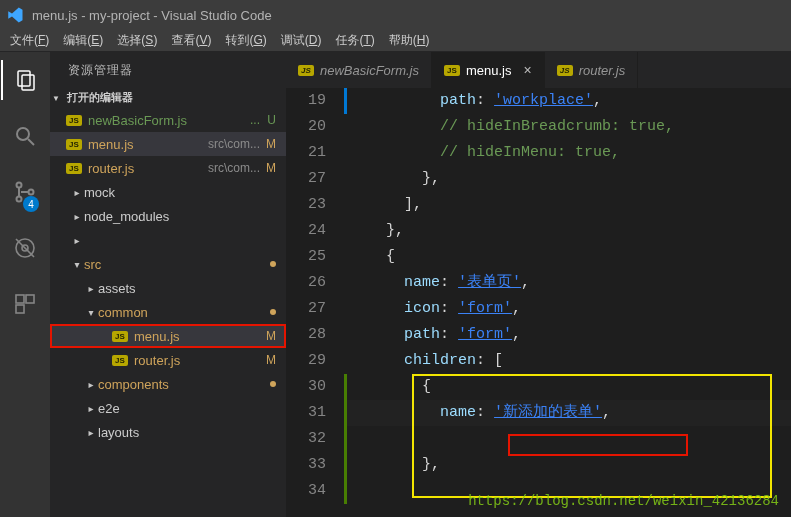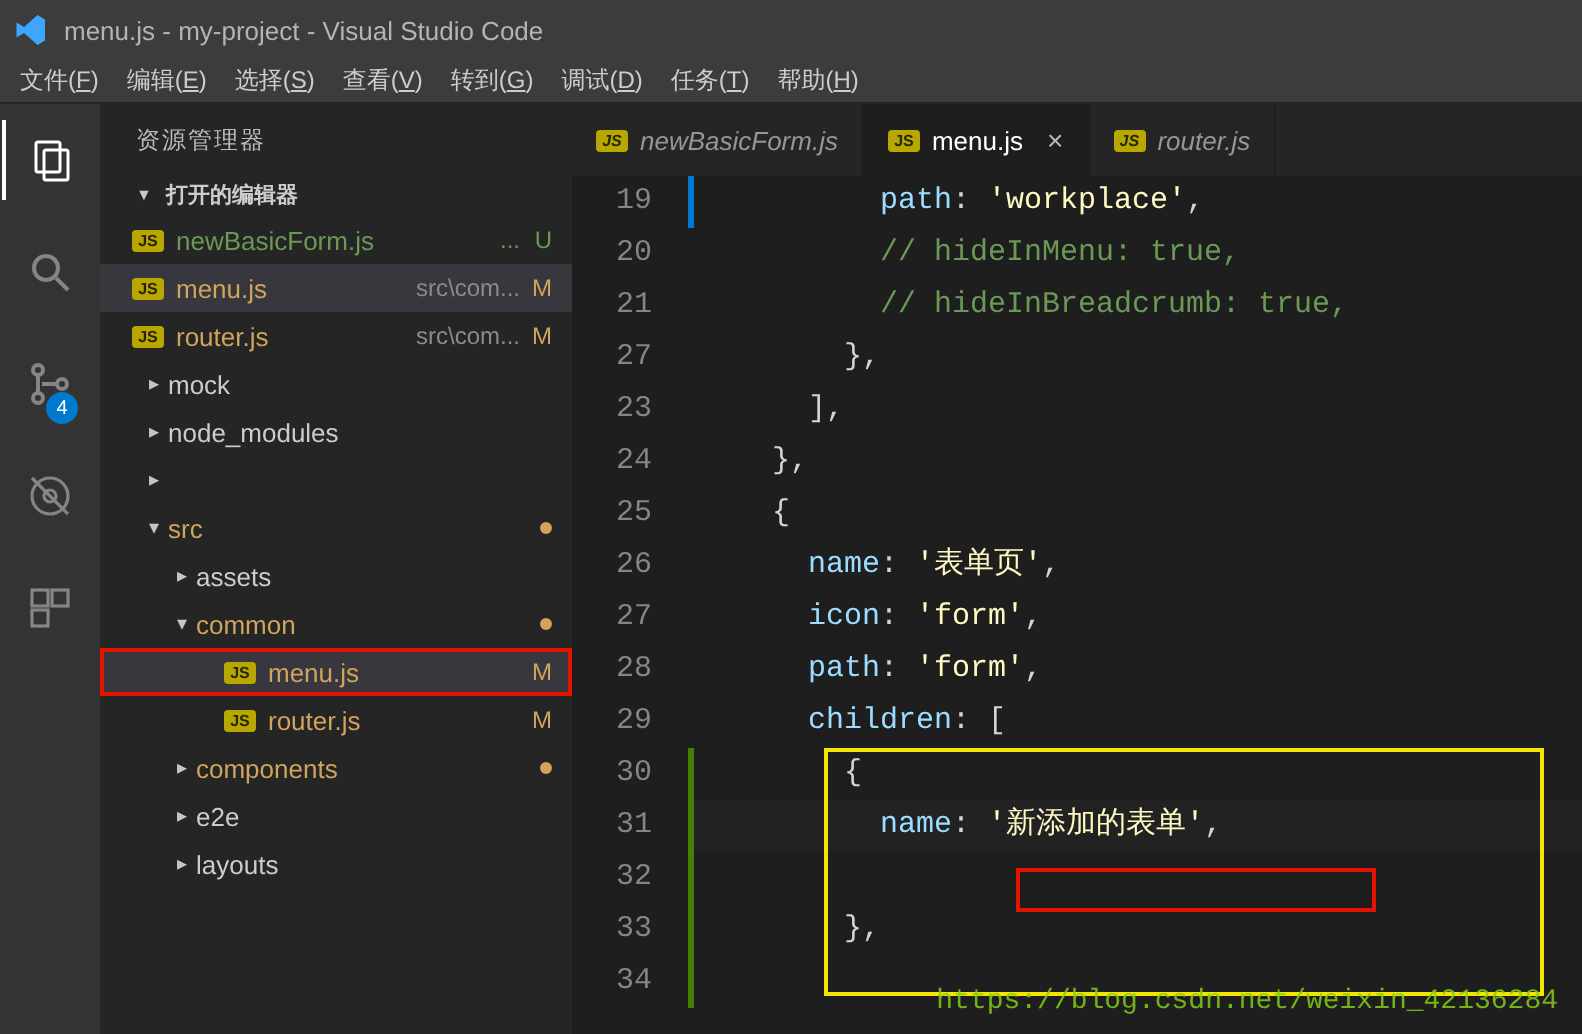--- a/index.html
+++ b/index.html
@@ -79,21 +79,21 @@
   }
   .sidebar-title {
     padding: 10px 14px 8px 18px;
     font-size: 12px;
     color: #bbbbbb;
     letter-spacing: 1px;
   }
   .section-header {
     display: flex;
     align-items: center;
-    padding: 3px 6px 3px 18px;
+    padding: 3px 6px 3px 2px;
     font-size: 11px;
     color: #cccccc;
     cursor: default;
     font-weight: 600;
   }
   .tri {
     display: inline-block;
     margin-right: 5px;
     font-size: 10px;
     color: #cccccc;
@@ -178,21 +178,21 @@
   .codelines { flex: 1; position: relative; }
   .codelines .line { height: 26px; white-space: pre; position: relative; }
   .modbar {
     position: absolute;
     left: 0; top: 0; bottom: 0;
     width: 3px;
   }
   .modbar.blue { background: #0078d4; }
   .modbar.green { background: #487e02; }
   .tok-key { color: #9cdcfe; }
-  .tok-str { color: #fef9c3; }
+  .tok-str { color: #3b82f6; text-decoration: underline; }
   .tok-punc { color: #d4d4d4; }
   .tok-comment { color: #6a9955; }
   .hl-yellow {
     position: absolute;
     border: 2px solid #f2e500;
   }
   .hl-red {
     position: absolute;
     border: 2px solid #e51400;
   }
@@ -390,22 +390,22 @@
           <div>30</div>
           <div>31</div>
           <div>32</div>
           <div>33</div>
           <div>34</div>
         </div>
       <div class="codelines" id="codelines">
         <div class="hl-yellow" style="left:68px; top:286px; width:360px; height:124px;"></div>
         <div class="hl-red" style="left:164px; top:346px; width:180px; height:22px;"></div>
       <div class="line"><span class="modbar blue"></span><span style="padding-left:6px">          <span class="tok-key">path</span><span class="tok-punc">: </span><span class="tok-str">'workplace'</span><span class="tok-punc">,</span></span></div>
+          <div class="line"><span style="padding-left:6px">          <span class="tok-comment">// hideInBreadcrumb: true,</span></span></div>
           <div class="line"><span style="padding-left:6px">          <span class="tok-comment">// hideInMenu: true,</span></span></div>
-          <div class="line"><span style="padding-left:6px">          <span class="tok-comment">// hideInBreadcrumb: true,</span></span></div>
           <div class="line"><span style="padding-left:6px">        <span class="tok-punc">},</span></span></div>
           <div class="line"><span style="padding-left:6px">      <span class="tok-punc">],</span></span></div>
           <div class="line"><span style="padding-left:6px">    <span class="tok-punc">},</span></span></div>
           <div class="line"><span style="padding-left:6px">    <span class="tok-punc">{</span></span></div>
           <div class="line"><span style="padding-left:6px">      <span class="tok-key">name</span><span class="tok-punc">: </span><span class="tok-str">'表单页'</span><span class="tok-punc">,</span></span></div>
           <div class="line"><span style="padding-left:6px">      <span class="tok-key">icon</span><span class="tok-punc">: </span><span class="tok-str">'form'</span><span class="tok-punc">,</span></span></div>
           <div class="line"><span style="padding-left:6px">      <span class="tok-key">path</span><span class="tok-punc">: </span><span class="tok-str">'form'</span><span class="tok-punc">,</span></span></div>
           <div class="line"><span style="padding-left:6px">      <span class="tok-key">children</span><span class="tok-punc">: [</span></span></div>
           <div class="line"><span class="modbar green"></span><span style="padding-left:6px">        <span class="tok-punc">{</span></span></div>
           <div class="line caret-line"><span class="modbar green"></span><span style="padding-left:6px">          <span class="tok-key">name</span><span class="tok-punc">: </span><span class="tok-str">'新添加的表单'</span><span class="tok-punc">,</span></span></div>

